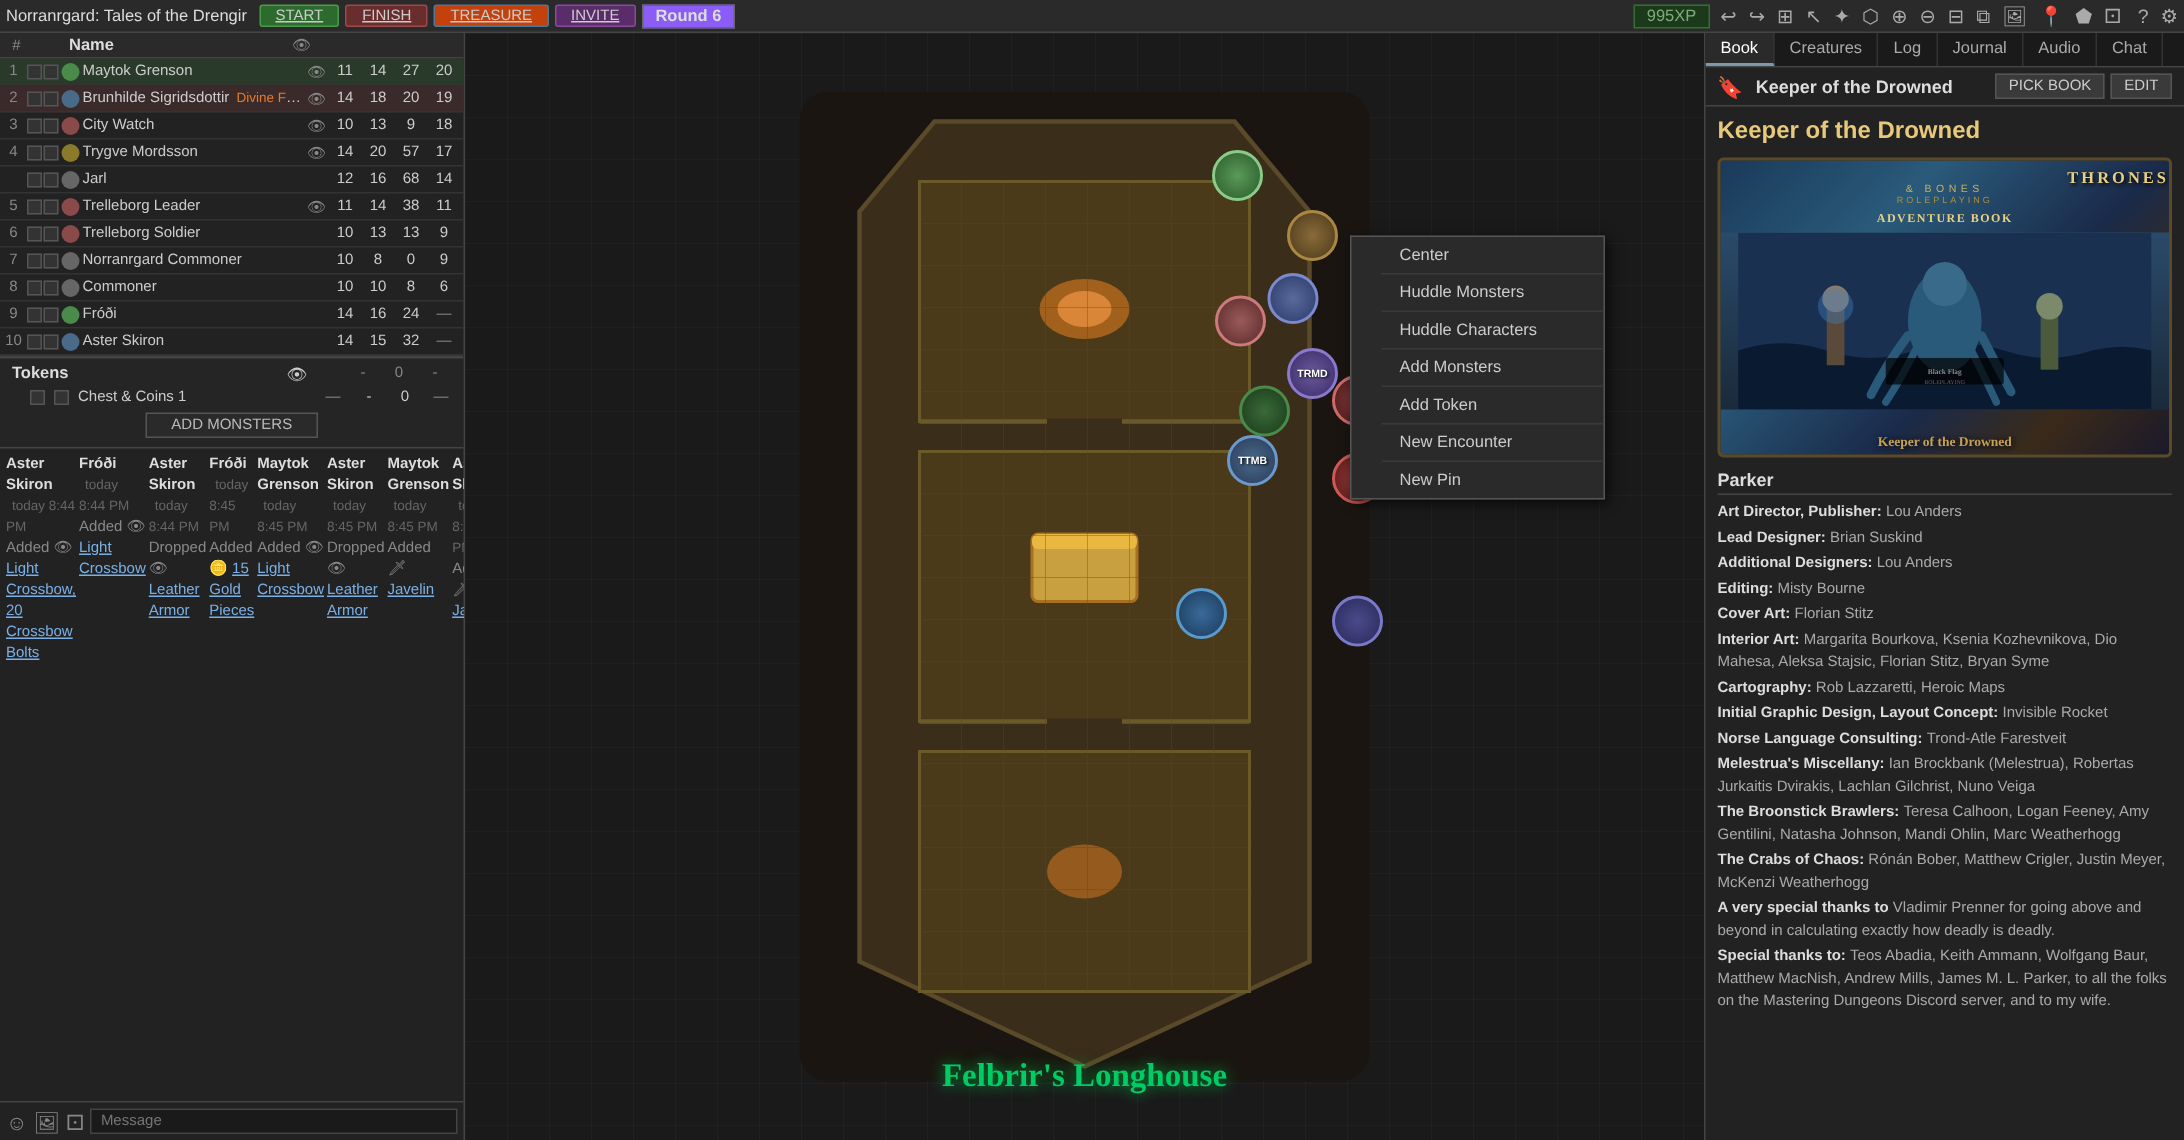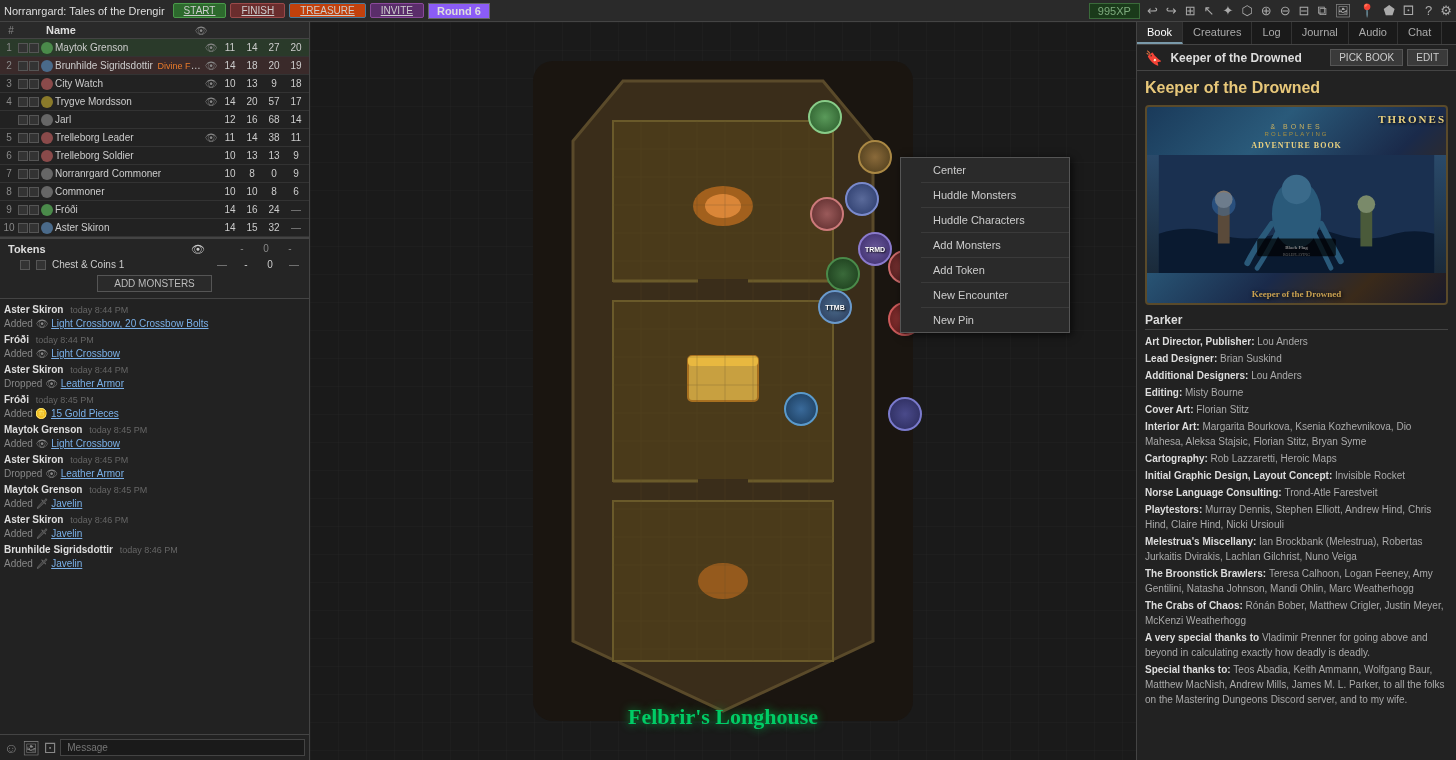--- a/index.html
+++ b/index.html
@@ -44,21 +44,21 @@
     .row-val { width: 22px; text-align: center; color: #ccc; font-size: 10px; }
     .row-val.dash { color: #888; }
     .token-section { background: #252525; border-top: 2px solid #444; padding: 2px 0; }
     .token-header { display: flex; align-items: flex-start; padding: 2px 8px; gap: 2px; }
     .token-header .label { color: #ddd; font-weight: bold; font-size: 11px; flex: 1; }
     .token-row { display: flex; align-items: center; padding: 1px 4px; gap: 2px; }
     .token-row .t-name { flex: 1; color: #ccc; font-size: 10px; }
     .add-monsters-btn { display: block; margin: 4px auto; background: #2a2a2a; border: 1px solid #555; color: #bbb; padding: 2px 16px; font-size: 10px; cursor: pointer; }
 
     
-    #chat-panel { flex: 1; overflow-y: auto; padding: 4px; display: flex; flex-direction: column; gap: 2px; border-top: 1px solid #444; }
+    #chat-panel { flex: 1; overflow-y: auto; padding: 4px; display: flex; flex-direction: row; gap: 2px; border-top: 1px solid #444; }
     .chat-entry { font-size: 10px; color: #aaa; line-height: 1.4; }
     .chat-entry .who { color: #ddd; font-weight: bold; }
     .chat-entry .time { color: #666; font-size: 9px; margin-left: 4px; }
     .chat-entry .action { color: #888; }
     .chat-entry .item { color: #7ab0e8; text-decoration: underline; cursor: pointer; }
     .chat-input { display: flex; align-items: center; padding: 4px; gap: 4px; border-top: 1px solid #444; flex-shrink: 0; }
     .chat-input input { flex: 1; background: #1a1a1a; border: 1px solid #444; color: #ccc; padding: 2px 6px; font-size: 10px; }
     .chat-input-icon { color: #888; font-size: 14px; cursor: pointer; }
 
     
@@ -595,24 +595,20 @@
       </div>
       <div class="credit-line">
         <span class="label">Initial Graphic Design, Layout Concept: </span>
         <span>Invisible Rocket</span>
       </div>
       <div class="credit-line">
         <span class="label">Norse Language Consulting: </span>
         <span>Trond-Atle Farestveit</span>
       </div>
       <div class="credit-line">
-        <span class="label">Playtestors: </span>
-        <span>Murray Dennis, Stephen Elliott, Andrew Hind, Chris Hind, Claire Hind, Nicki Ursiouli</span>
-      </div>
-      <div class="credit-line">
         <span class="label">Melestrua's Miscellany: </span>
         <span>Ian Brockbank (Melestrua), Robertas Jurkaitis Dvirakis, Lachlan Gilchrist, Nuno Veiga</span>
       </div>
       <div class="credit-line">
         <span class="label">The Broonstick Brawlers: </span>
         <span>Teresa Calhoon, Logan Feeney, Amy Gentilini, Natasha Johnson, Mandi Ohlin, Marc Weatherhogg</span>
       </div>
       <div class="credit-line">
         <span class="label">The Crabs of Chaos: </span>
         <span>Rónán Bober, Matthew Crigler, Justin Meyer, McKenzi Weatherhogg</span>

